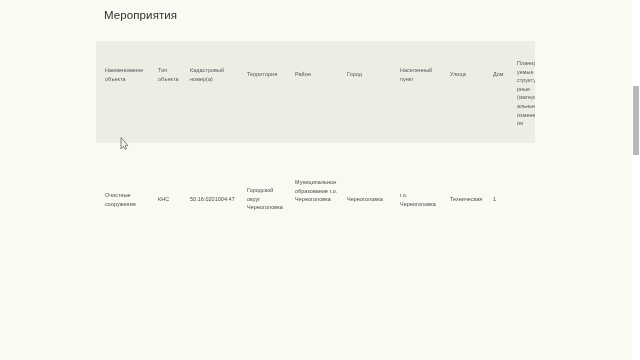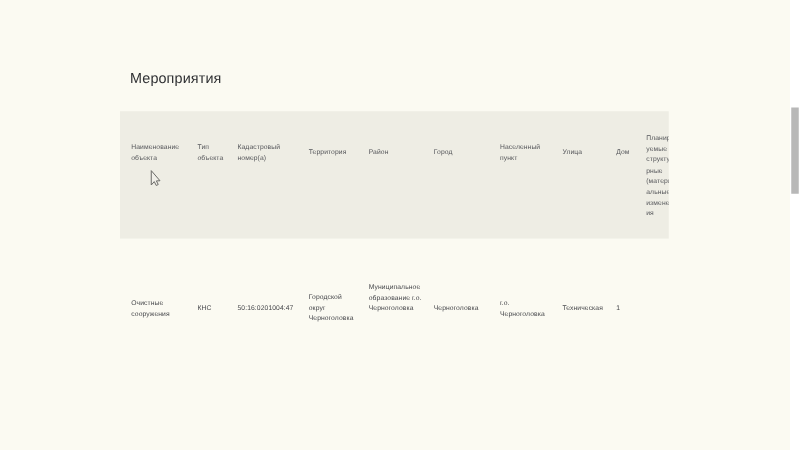--- a/index.html
+++ b/index.html
@@ -16,21 +16,20 @@
   }
 
   #page {
     position: absolute;
     left: 0;
     top: 0;
     width: 632px;
     height: 296px;
     background: #fbfaf2;
     overflow: hidden;
-    margin-top: 48px;
   }
 
   
   .page-title {
     position: absolute;
     left: 104px;
     top: 9px;
     font-size: 11.5px;
     color: #2f3033;
     letter-spacing: 0.1px;

